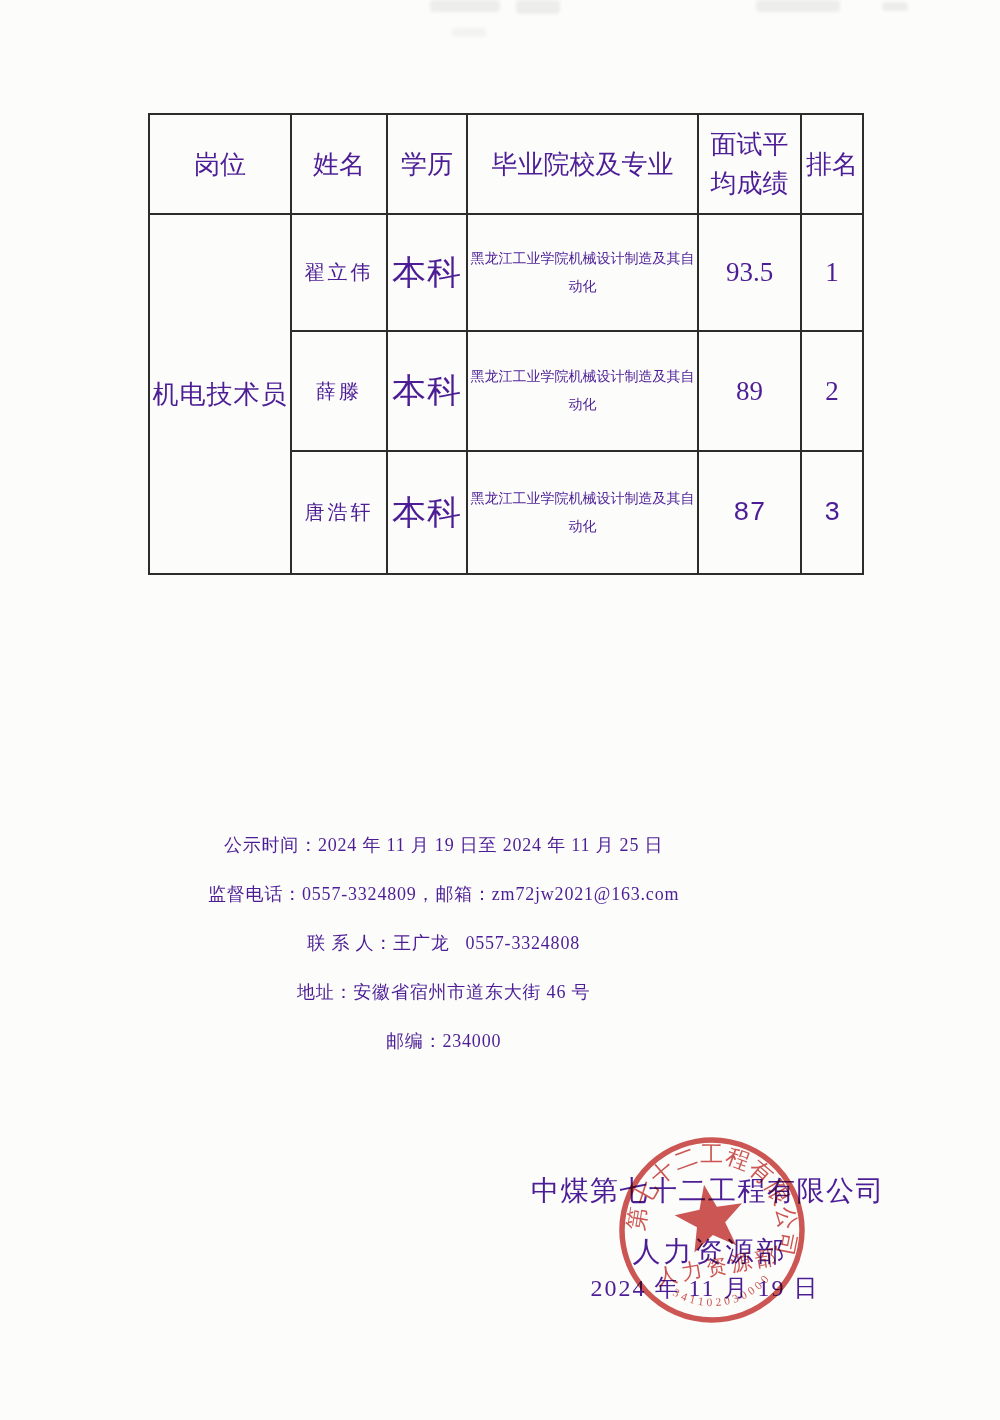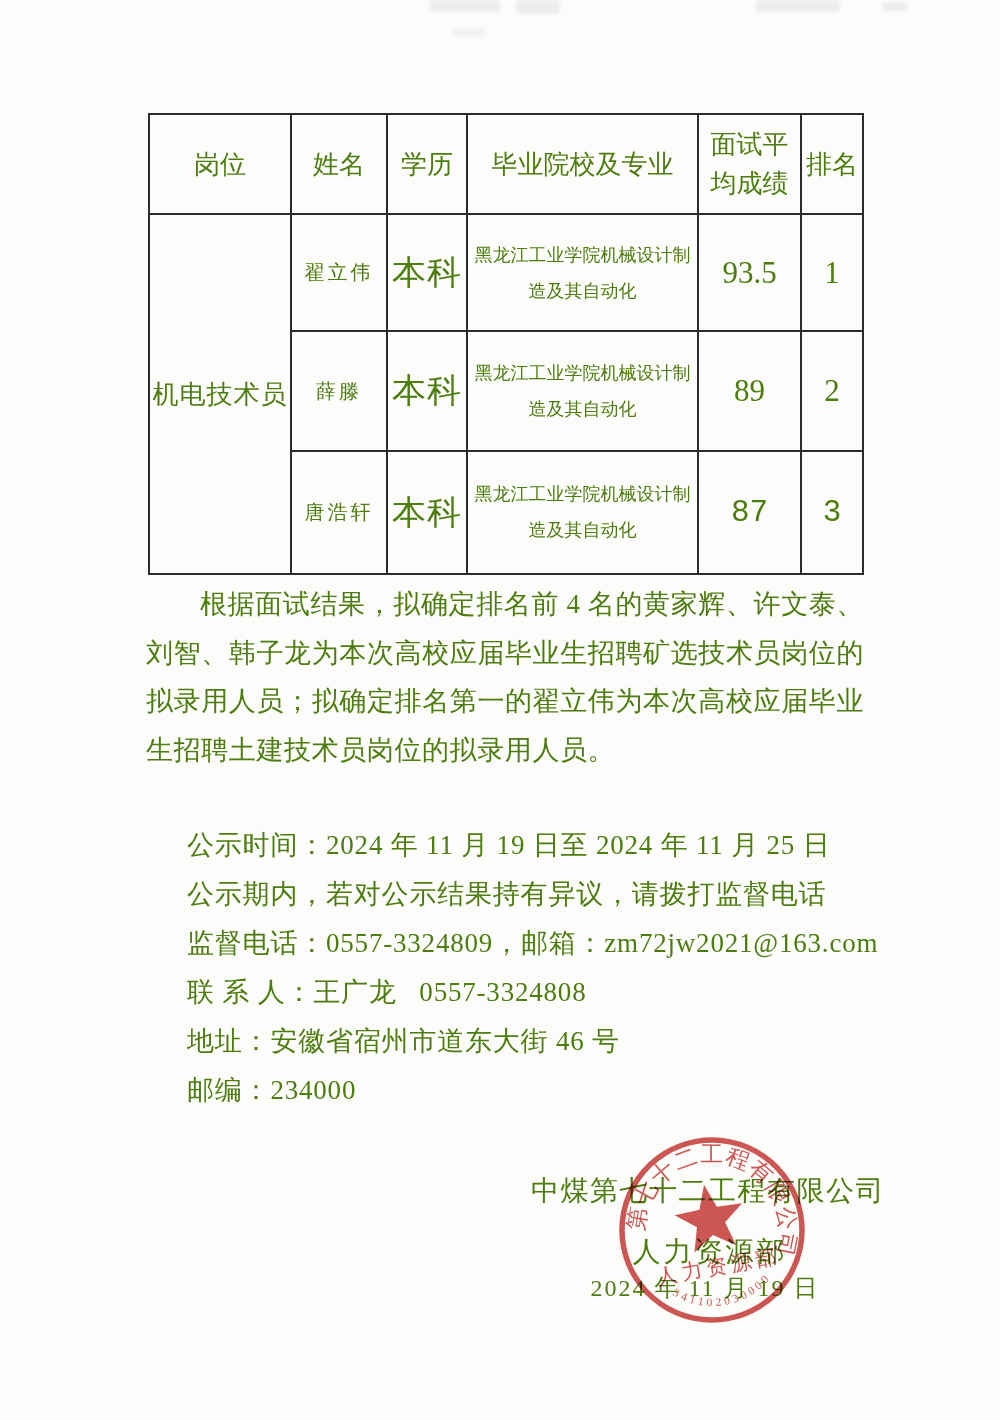--- a/index.html
+++ b/index.html
@@ -1,21 +1,21 @@
 <!DOCTYPE html>
 <html><head>
 <meta charset="utf-8">
 <style>
   html,body{margin:0;padding:0;}
   .page{
     position:relative;
     width:1000px;height:1420px;
     background:#fcfcfb;
     font-family:"Liberation Serif","DejaVu Serif",serif;
-    color:#4d7c0f;
+    color:#4c1d95;
     overflow:hidden;
   }
   
   .artifact{position:absolute;background:#ededec;border-radius:4px;filter:blur(1.5px);}
   .a1{left:430px;top:0;width:70px;height:12px;}
   .a2{left:516px;top:0;width:44px;height:14px;}
   .a3{left:756px;top:0;width:84px;height:12px;}
   .a4{left:882px;top:2px;width:26px;height:9px;}
   .a5{left:452px;top:28px;width:34px;height:9px;background:#f3f3f2;}
 
@@ -30,35 +30,35 @@
     font-weight:normal;padding:0;
   }
   tr.hrow{height:100px;}
   tr.r1{height:117px;}
   tr.r2{height:120px;}
   tr.r3{height:123px;font-family:Liberation Mono, monospace;}
   .score-table th{font-size:26px;line-height:1.5;}
   .cell-position{font-size:26px;letter-spacing:1px;margin-top:44px;}
   .cell-name{font-size:20px;letter-spacing:3px;}
   .cell-degree{font-size:34px;letter-spacing:1px;}
-  .cell-school{font-size:18px;line-height:2.0;padding:0 12px;}
-  .cell-score,.cell-rank{font-size:31px;}
+  .cell-school{font-size:14px;line-height:2.0;padding:0 12px;}
+  .cell-score,.cell-rank{font-size:27px;}
 
   
   .paragraph{
     position:absolute;left:146px;top:580px;width:718px;
     font-size:27px;line-height:48.5px;
     text-indent:2em;text-align:justify;letter-spacing:0.6px;
     margin:0;
   }
 
   
   .contact{
-    position:absolute;left:187px;top:821px;
-    font-size:27px;line-height:49px;letter-spacing:0.8px;
+    position:absolute;left:208px;top:821px;
+    font-size:18px;line-height:49px;letter-spacing:0.8px;text-align:center;
   }
   .contact .line{white-space:pre;}
   .email{
     text-underline-offset:7px;
     text-decoration-thickness:2px;
   }
 
   
   .sig-company{
     position:absolute;left:708px;top:1172px;transform:translateX(-50%);
@@ -134,25 +134,23 @@
     <tr class="r3">
       <td class="cell-name">唐浩轩</td>
       <td class="cell-degree">本科</td>
       <td class="cell-school">黑龙江工业学院机械设计制造及其自动化</td>
       <td class="cell-score">87</td>
       <td class="cell-rank">3</td>
     </tr>
   </tbody>
     </table>
 
-  <p class="paragraph">根据面试结果，拟确定排名前 4 名的黄家辉、许文泰、刘智、韩子龙为本次高校应届毕业生招聘矿选技术员岗位的拟录用人员；拟确定排名第一的翟立伟为本次高校应届毕业生招聘土建技术员岗位的拟录用人员。</p>
 
   <div class="contact">
     <div class="line">公示时间：2024 年 11 月 19 日至 2024 年 11 月 25 日</div>
-    <div class="line">公示期内，若对公示结果持有异议，请拨打监督电话</div>
     <div class="line"><span>监督电话：0557-3324809，邮箱：</span><span class="email">zm72jw2021@163.com</span></div>
     <div class="line">联 系 人：王广龙   0557-3324808</div>
     <div class="line">地址：安徽省宿州市道东大街 46 号</div>
     <div class="line">邮编：234000</div>
   </div>
 
   <div class="sig-company">中煤第七十二工程有限公司</div>
   <div class="sig-dept">人力资源部</div>
   <div class="sig-date">2024 年 11 月 19 日</div>
 

